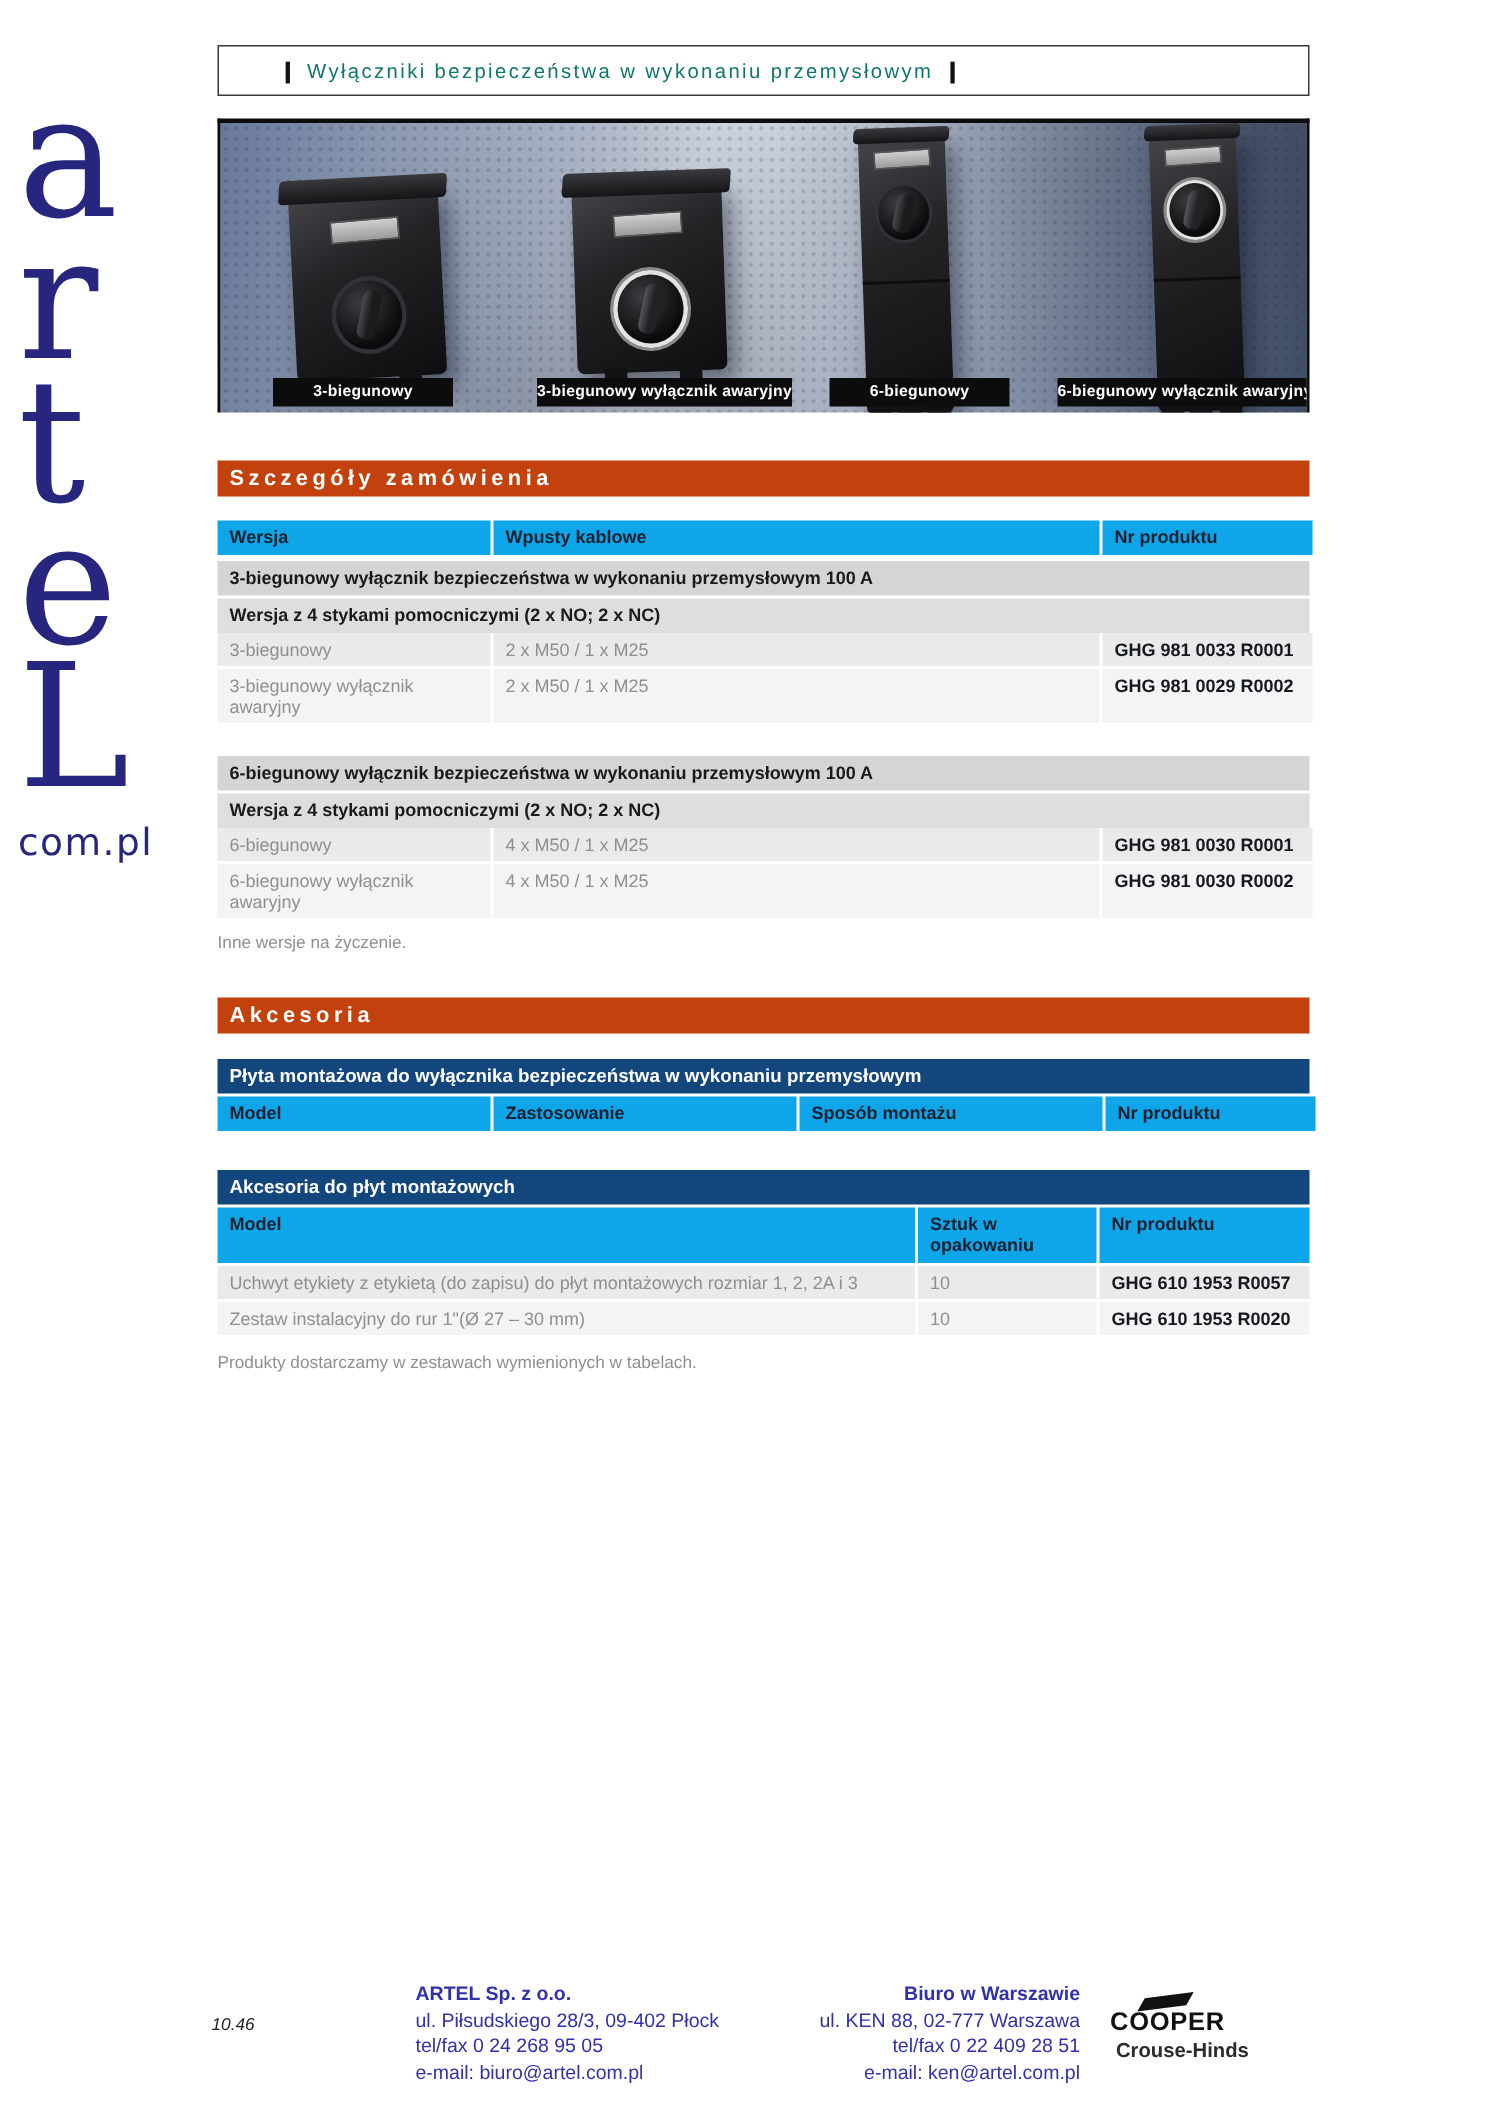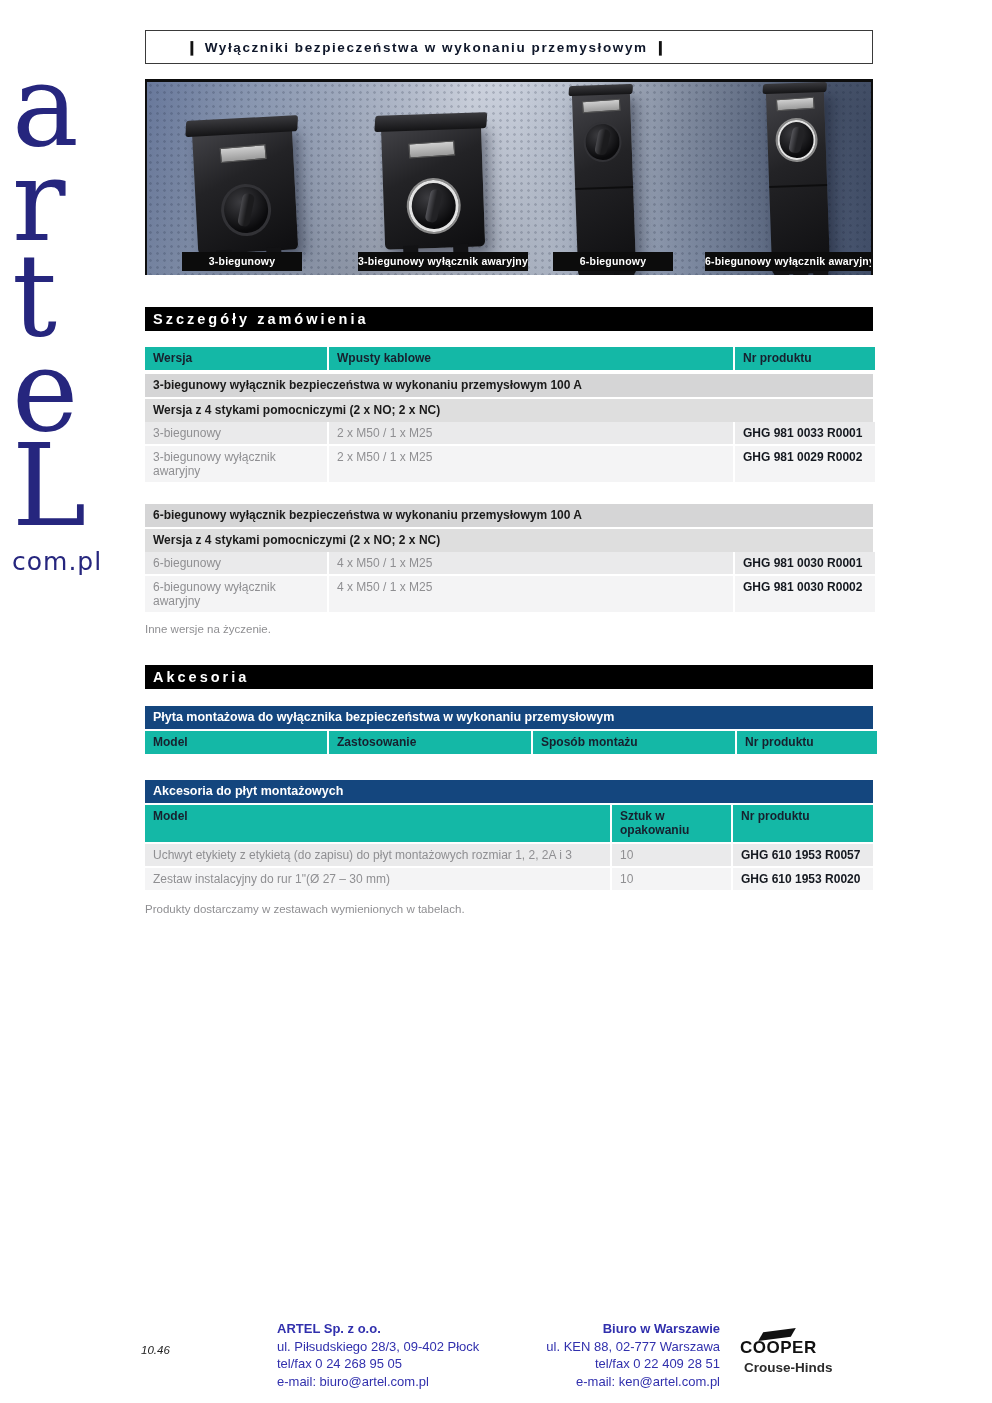--- a/index.html
+++ b/index.html
@@ -13,21 +13,21 @@
                     font-size:112px; line-height:95px; text-align:left; transform:scaleY(1.02); }
   .side-logo .domain { display:block; margin-top:14px; font-size:25px; letter-spacing:1px;
                        font-family:"DejaVu Sans", sans-serif; color:#26267e; }
 
   
   .content { position:absolute; left:145px; top:0; width:728px; }
 
   .title-box { margin-top:30px; height:34px; border:1px solid #3a3a3a; display:flex;
                align-items:center; padding-left:33px; background:#fff; }
   .title-box .bar { font-weight:bold; font-size:14px; color:#111; margin:0 7px; }
-  .title-box .ttl { font-weight:bold; font-size:13.5px; color:#0f172a; letter-spacing:1.6px; }
+  .title-box .ttl { font-weight:normal; font-size:13.5px; color:#0f766e; letter-spacing:1.6px; }
 
   
   .hero { position:relative; margin-top:15px; height:196px;
           border-top:3px solid #0d0d0d; border-left:2px solid #0d0d0d; border-right:2px solid #0d0d0d;
           background:
             radial-gradient(circle at 30% 120%, rgba(10,20,40,0.35) 0%, transparent 55%),
             radial-gradient(circle at 95% 10%, rgba(15,25,45,0.45) 0%, transparent 45%),
             linear-gradient(108deg,#67779a 0%, #93a1bb 14%, #d8dde8 42%, #c3cbd9 58%, #8b98b0 78%, #4d5b77 100%);
           overflow:hidden; }
   .hero .dots { position:absolute; inset:0;
@@ -56,31 +56,31 @@
             background:linear-gradient(90deg,#4a4a4e,#1b1b1d 55%); }
   .knob.white .handle { background:linear-gradient(90deg,#55555a,#222225 55%); }
   .feet { position:absolute; bottom:-9px; left:0; right:0; display:flex; justify-content:space-around; }
   .feet span { width:15px; height:12px; background:#121214; border-radius:0 0 4px 4px; }
   .seam { position:absolute; left:0; right:0; top:52%; height:2px; background:rgba(0,0,0,0.55); }
 
   .hero-tag { position:absolute; bottom:4px; background:#0c0c0c; color:#fff; font-size:10.5px;
               font-weight:bold; text-align:center; padding:3px 0 4px; letter-spacing:0.2px; }
 
   
-  .black-bar { height:24px; background:#000000; color:#fff; display:flex; align-items:center;
+  .black-bar { height:24px; background:#c2410c; color:#fff; display:flex; align-items:center;
                padding-left:8px; font-size:14.5px; font-weight:bold; letter-spacing:3px; }
 
   
   .tbl { width:100%; }
   .trow { display:grid; column-gap:2px; margin-bottom:2px; }
   .cols-order   { grid-template-columns:182px 404px 140px; }
   .cols-plate   { grid-template-columns:182px 202px 202px 140px; }
   .cols-accplate{ grid-template-columns:465px 119px 140px; }
   .cell { padding:4px 8px 4px 8px; font-size:12px; }
-  .th   { background:#14b8a6; color:#17202e; font-weight:bold; padding-top:4px; padding-bottom:5px; }
+  .th   { background:#0ea5e9; color:#17202e; font-weight:bold; padding-top:4px; padding-bottom:5px; }
   .family  { background:#d5d5d6; color:#1a1a1a; font-weight:bold; padding:4px 8px 5px; font-size:12px; }
   .version { background:#dedede; color:#1a1a1a; font-weight:bold; padding:4px 8px 5px; font-size:12px; }
   .td  { color:#8f8f92; }
   .td.alt1 { background:#eaeaeb; }
   .td.alt2 { background:#f4f4f5; }
   .td.num { color:#14181f; font-weight:bold; }
   .blue-bar { background:#14467e; color:#fff; font-weight:bold; font-size:12.5px;
               padding:4px 8px 5px; margin-bottom:2px; }
   .note { font-size:11.5px; color:#8f8f92; }
   sup.fn { font-size:8px; vertical-align:super; }

